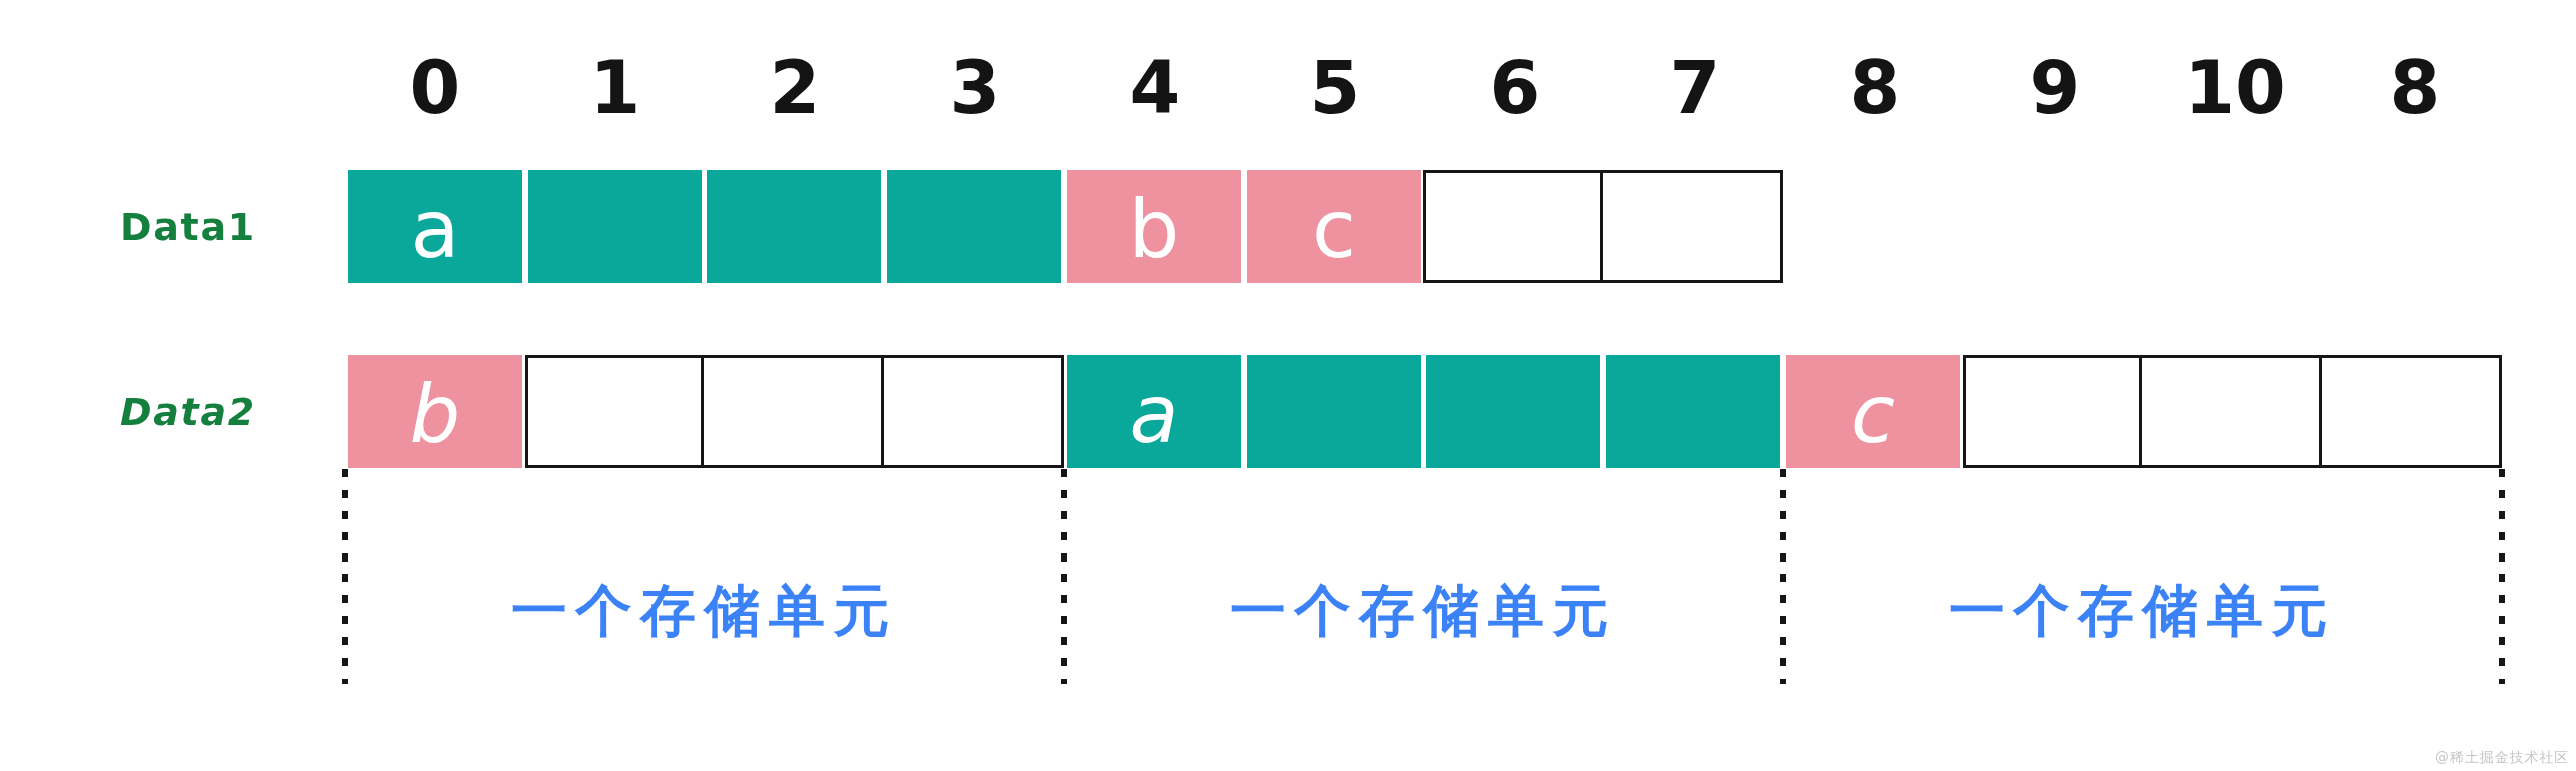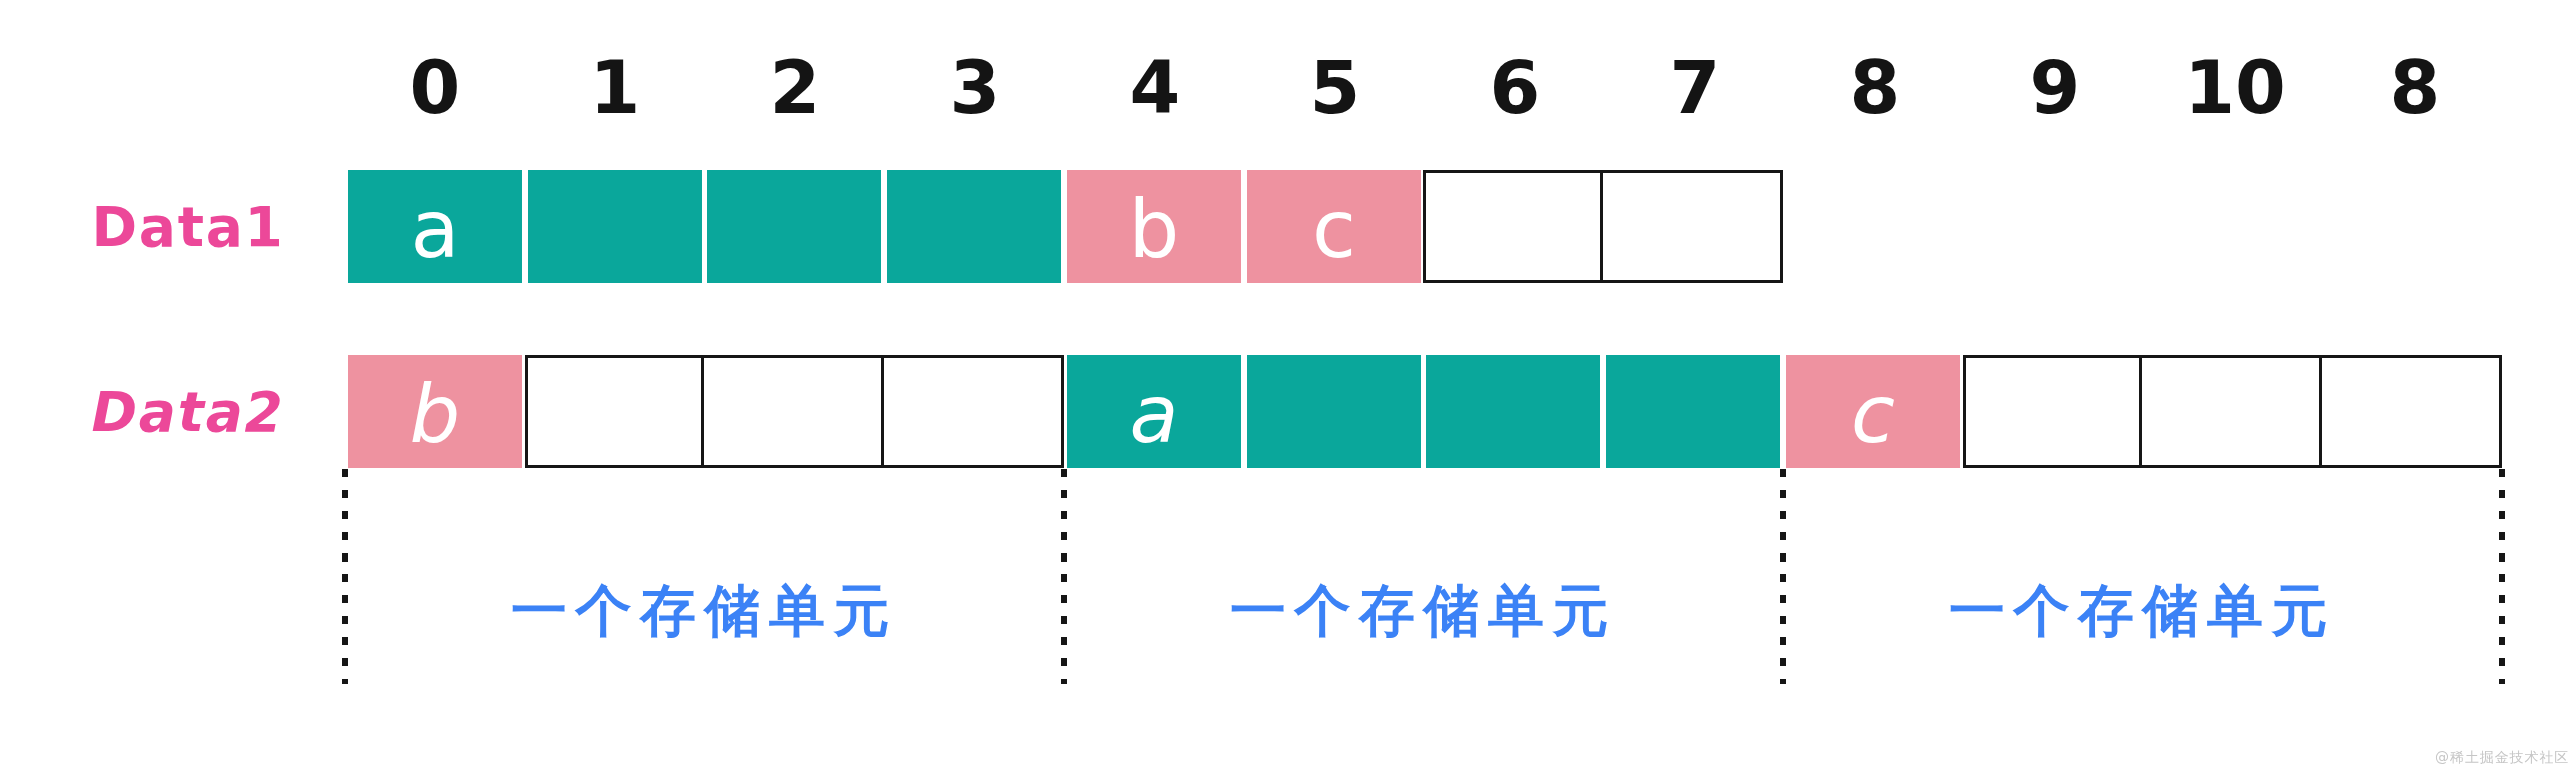--- a/index.html
+++ b/index.html
@@ -45,24 +45,24 @@
   }
   .row-label {
     position: absolute;
     left: 43px;
     top: 0;
     width: 290px;
     height: 113px;
     display: flex;
     align-items: center;
     justify-content: center;
-    font-size: 55px;
+    font-size: 38px;
     font-weight: bold;
     letter-spacing: 1.7px;
-    color: #ec4899;
+    color: #15803d;
     white-space: nowrap;
   }
   .cells {
     position: absolute;
     left: 345px;
     top: 0;
     height: 113px;
   }
   .cell {
     position: absolute;

